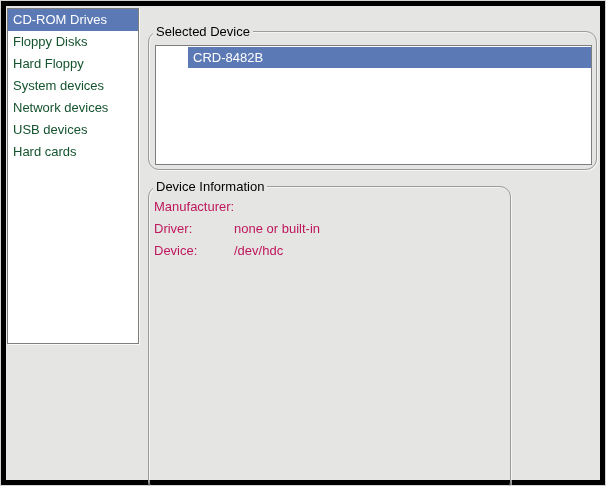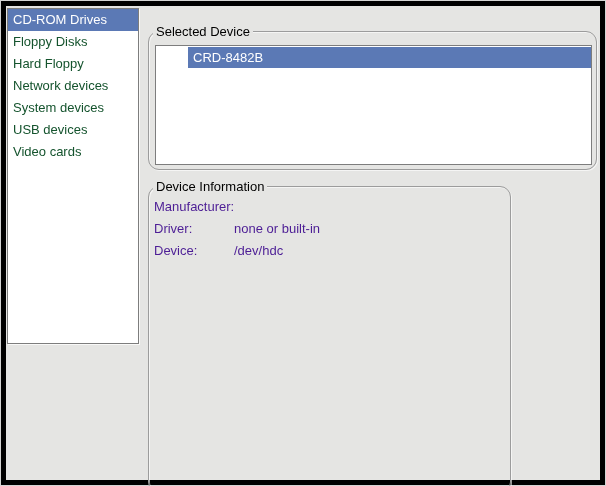--- a/index.html
+++ b/index.html
@@ -103,44 +103,44 @@
     position: absolute;
     left: 5px;
     top: 12px;
     right: 5px;
   }
   .info-row {
     display: flex;
     height: 22px;
     line-height: 15px;
     font-size: 13px;
-    color: #4c1d95;
+    color: #be185d;
   }
   .info-label {
     width: 80px;
     flex: 0 0 80px;
     white-space: nowrap;
   }
   .info-value {
     white-space: nowrap;
   }
 </style>
 </head>
 <body>
 
 <div class="window">
 
   <div class="sidebar" id="sidebar-list">
       <div class="list-item selected">CD-ROM Drives</div>
       <div class="list-item">Floppy Disks</div>
       <div class="list-item">Hard Floppy</div>
+      <div class="list-item">System devices</div>
       <div class="list-item">Network devices</div>
-      <div class="list-item">System devices</div>
       <div class="list-item">USB devices</div>
-      <div class="list-item">Video cards</div>
+      <div class="list-item">Hard cards</div>
     </div>
 
   <div class="frame frame-selected-device">
     <span class="frame-label">Selected Device</span>
     <div class="device-list" id="device-list">
         <div class="list-item selected">CRD-8482B</div>
       </div>
   </div>
 
   <div class="frame frame-device-info">

